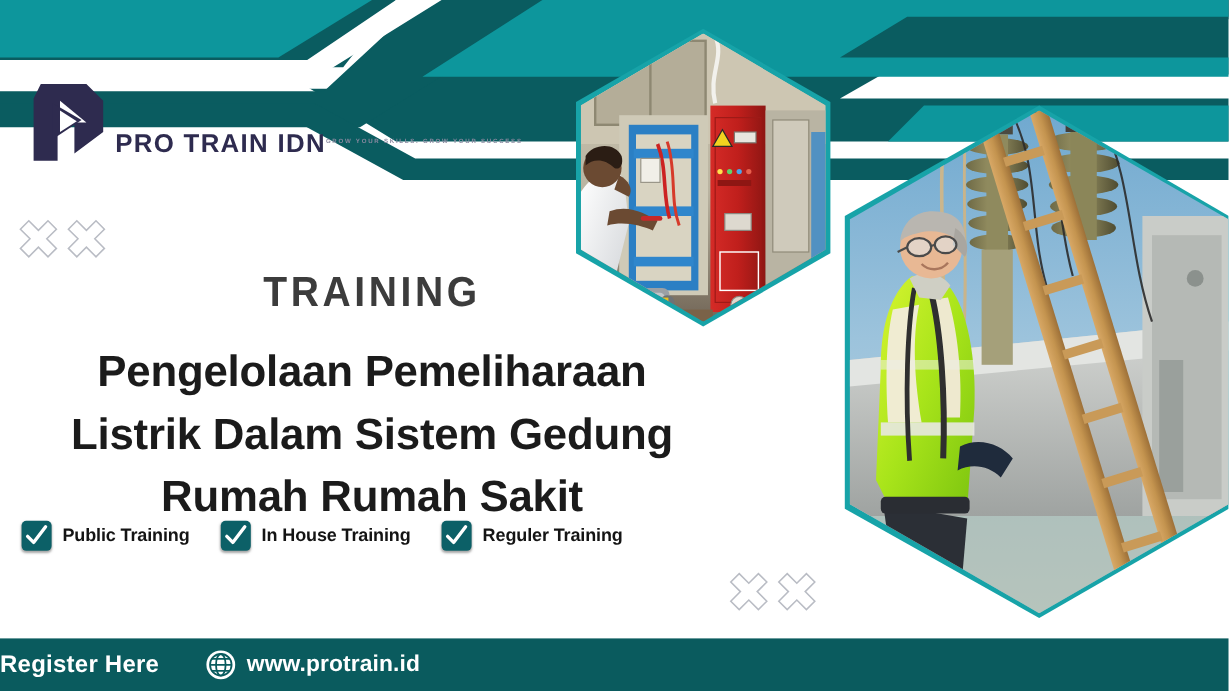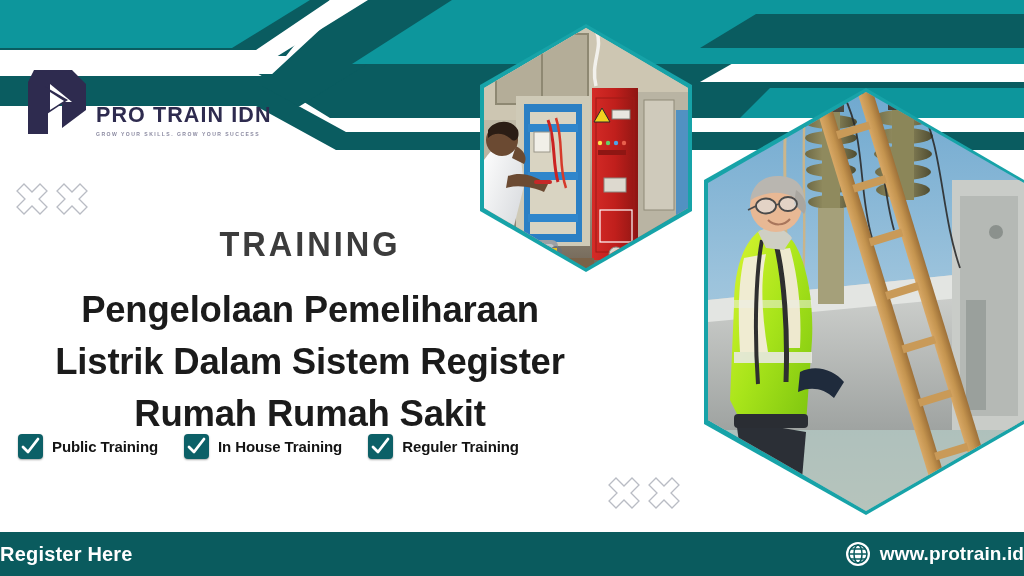--- a/index.html
+++ b/index.html
@@ -35,21 +35,21 @@
     display:flex;
     flex-direction:column;
     align-items:flex-start;
   }
   #logo-row { display:flex; align-items:center; }
   #logo-mark { width:80px; height:82px; flex:none; }
   #logo-text-wrap {
     margin-left:2px;
     padding-top:40px;
     display:flex;
-    flex-direction:column;
+    flex-direction:row;
     align-items:flex-start;
   }
   #logo-name {
     font-size:21.5px;
     font-weight:bold;
     color:#2e2b4f;
     letter-spacing:1.1px;
     line-height:1;
     white-space:nowrap;
   }
@@ -123,21 +123,21 @@
   }
 
   
   #footer-bar {
     position:absolute;
     left:0; bottom:0;
     width:1024px; height:44px;
     background:#0a5b5e;
     display:flex;
     align-items:center;
-    justify-content:space-between;
+    justify-content:flex-start;
     gap:38px;
   }
   #footer-cta {
     font-size:20px;
     font-weight:bold;
     color:#ffffff;
     letter-spacing:0.2px;
   }
   #footer-site-wrap { display:flex; align-items:center; gap:9px; }
   #globe-icon { width:26px; height:26px; flex:none; display:block; }
@@ -448,21 +448,21 @@
     <g fill="none" stroke="#b9bcc4" stroke-width="1.3">
       <path d="M6,6 L14,14 L22,6 L29,13 L21,21 L29,29 L22,36 L14,28 L6,36 L-1,29 L7,21 L-1,13 Z" transform="translate(4,0)"></path>
       <path d="M6,6 L14,14 L22,6 L29,13 L21,21 L29,29 L22,36 L14,28 L6,36 L-1,29 L7,21 L-1,13 Z" transform="translate(44,0)"></path>
     </g>
   </svg>
 
   <div id="headline-block">
     <div id="training-kicker">TRAINING</div>
     <div id="headline-title">
       <span class="hl-line">Pengelolaan Pemeliharaan</span>
-      <span class="hl-line">Listrik Dalam Sistem Register</span>
+      <span class="hl-line">Listrik Dalam Sistem Gedung</span>
       <span class="hl-line">Rumah Rumah Sakit</span>
     </div>
   </div>
 
   <div id="badges-row">
     <div class="badge">
       <span class="badge-box">
         <svg width="19" height="19" viewBox="0 0 19 19">
           <path d="M2,10 L7,15 L17,2" stroke="#ffffff" stroke-width="2.8" fill="none" stroke-linecap="round" stroke-linejoin="round"></path>
         </svg>

